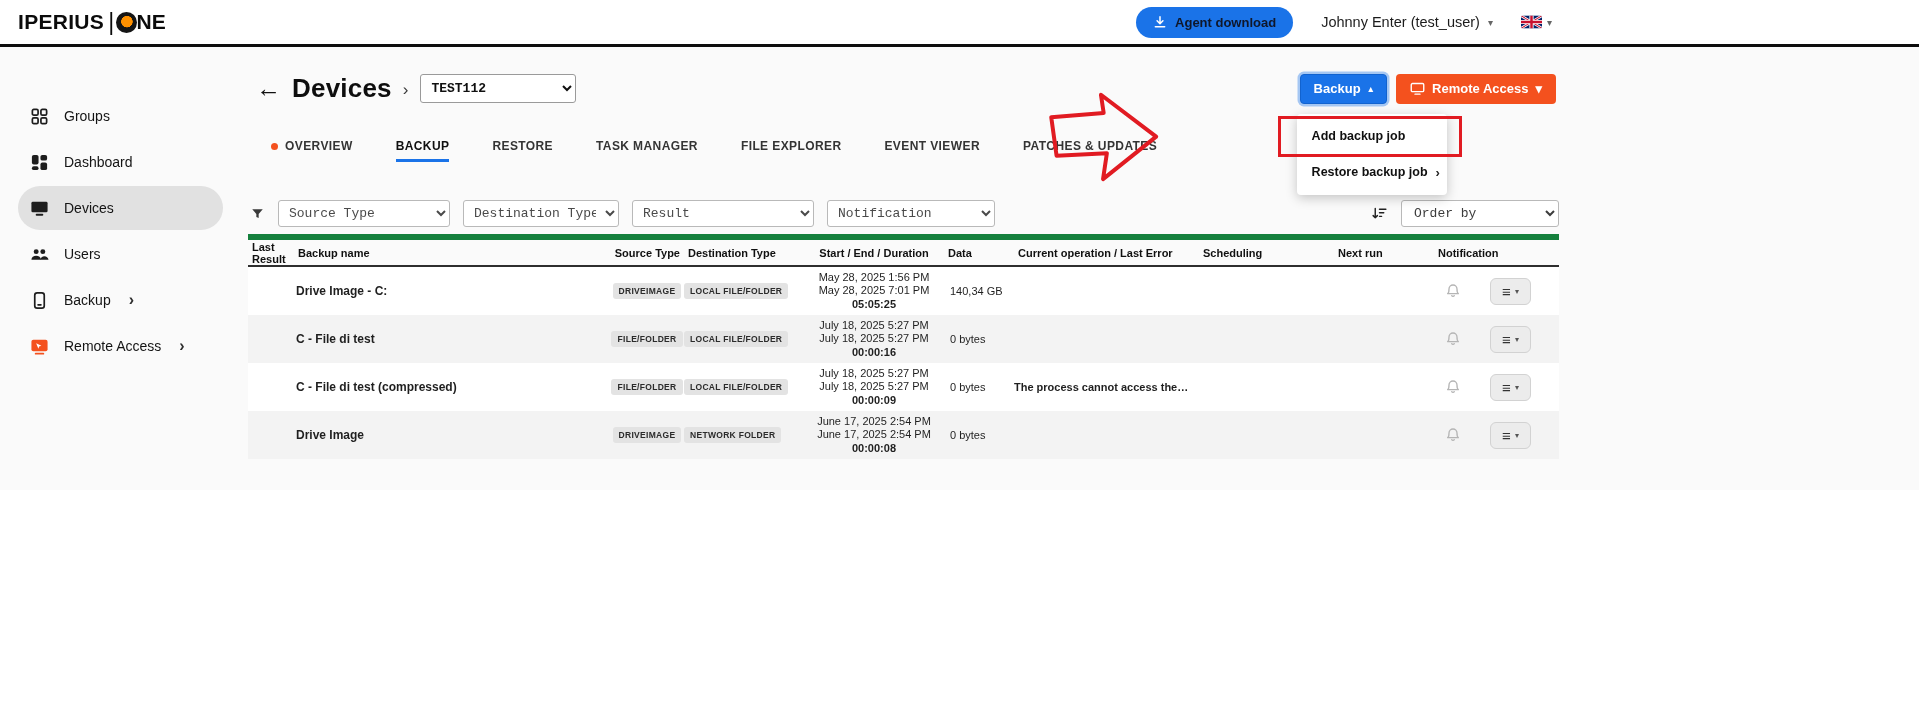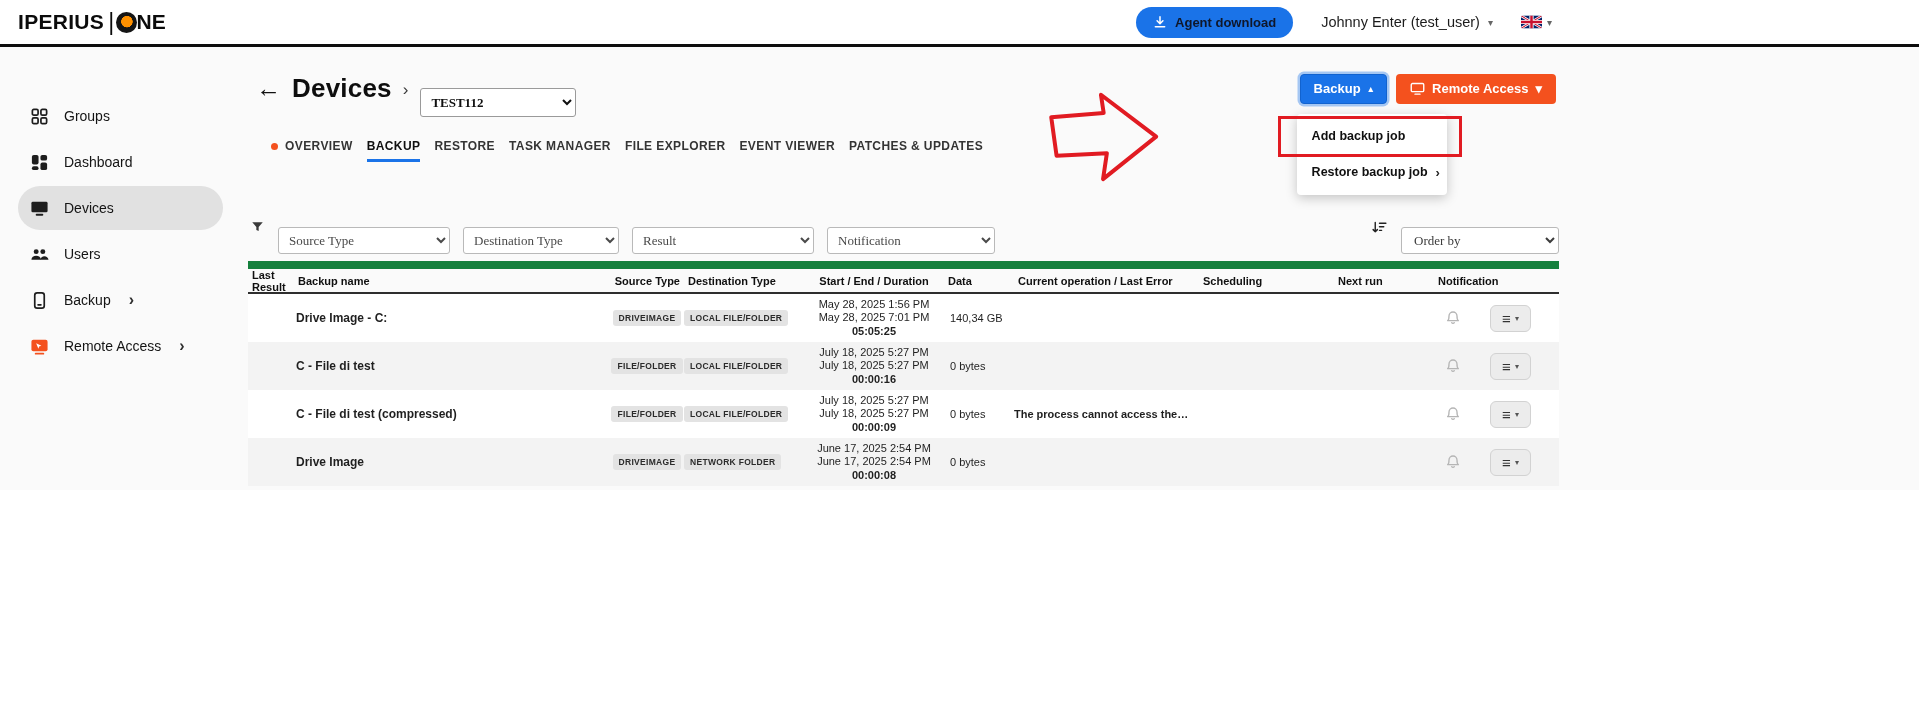--- a/index.html
+++ b/index.html
@@ -34,58 +34,58 @@
   .side-item.active { background:#e1e1e1; }
   .sicon { width:20px; height:20px; display:flex; align-items:center; justify-content:center; flex:0 0 20px; }
   .side-chev { margin-left:3px; font-size:16px; font-weight:700; color:#2e2e2e; line-height:1; }
 
   
   .page { position:relative; width:1311px; margin-left:3px; }
   .page-header { display:flex; align-items:center; margin:26px 0 0 8px; height:31px; }
   .back-arrow { font-size:25px; font-weight:700; color:#101010; margin-right:11px; line-height:1; cursor:pointer; background:none; border:none; padding:0; font-family:inherit; }
   .page-title { font-size:26px; font-weight:600; color:#0e0e0e; letter-spacing:.2px; }
   .crumb-sep { font-size:17px; color:#3a3a3a; margin:2px 12px 0 11px; }
-  select { font-family:Liberation Serif, serif;margin-top:27px; }
+  select { font-family:Liberation Mono, monospace; }
   .device-select { height:29px; width:156px; font-weight:700; font-size:13px; border:1px solid #9a9a9a; border-radius:3px; background:#fff; color:#101010; padding:0 6px; }
 
   .header-actions { margin-left:auto; display:flex; align-items:center; gap:9px; padding-right:3px; }
   .btn { height:30px; display:inline-flex; align-items:center; gap:7px; border-radius:4px; font-size:13px; font-weight:600;
     padding:0 13px; cursor:pointer; font-family:inherit; border:1px solid transparent; white-space:nowrap; }
   .btn-backup { background:#1a73e8; color:#fff; border:1px solid #1263cf; box-shadow:0 0 0 2.5px rgba(26,115,232,.38); }
   .btn-backup .bcaret { font-size:9px; margin-left:1px; }
   .btn-remote { background:#f4511e; color:#fff; }
   .btn-ocp { background:#fff; color:#222; border:1px solid #c2c2c2; font-weight:500; }
 
   .backup-wrap { position:relative; }
   .backup-menu { position:absolute; top:40px; left:-3px; width:150px; background:#fff; border-radius:4px;
     box-shadow:0 3px 12px rgba(0,0,0,.22); padding:4px 0; z-index:8; }
   .menu-item { padding:11px 15px; font-size:12.5px; font-weight:700; color:#101010; cursor:pointer; white-space:nowrap;
     display:flex; align-items:center; justify-content:space-between; }
   .mi-chev { font-size:13px; font-weight:700; color:#222; margin-left:8px; }
   .red-rect { position:absolute; left:-19px; top:-2px; width:184px; height:41px; border:3px solid #e11b22; pointer-events:none; z-index:9; }
   .anno-arrow { position:absolute; left:798px; top:40px; z-index:9; transform:rotate(4deg); pointer-events:none; }
 
   
-  .tabs { display:flex; align-items:flex-end; gap:14px; margin:35px 0 0 23px; }
+  .tabs { display:flex; align-items:flex-end; gap:43px; margin:35px 0 0 23px; }
   .tab { font-size:12px; font-weight:600; letter-spacing:.4px; color:#343434; padding-bottom:9px; cursor:pointer; display:flex; align-items:center; }
   .tab.active { color:#101010; border-bottom:3px solid #1a73e8; padding-bottom:6px; }
   .odot { width:7px; height:7px; border-radius:50%; background:#f4511e; display:inline-block; margin-right:7px; }
 
   
   .filterbar { display:flex; align-items:center; gap:13px; margin:38px 0 0 2px; }
   .funnel { display:flex; align-items:center; cursor:pointer; }
   .filter-select { height:27px; border:1px solid #b9b9b9; border-radius:3px; background:#fff; color:#4a4a4a; font-size:13px; padding:0 6px; }
   .w1{width:172px}.w2{width:156px}.w3{width:182px}.w4{width:168px}
   .order-area { margin-left:auto; display:flex; align-items:center; gap:13px; }
   .order-select { width:158px; height:27px; border:1px solid #b9b9b9; border-radius:3px; background:#fff; color:#3c3c3c; font-size:13px; padding:0 8px; }
 
   
   .table { margin-top:7px; }
   .grid { display:grid; grid-template-columns:46px 316px 74px 120px 140px 70px 185px 135px 100px 1fr; align-items:center; }
-  .thead { border-top:8px solid #15803d; border-bottom:2px solid #2e2e2e; height:33px; font-size:11px; font-weight:700; color:#101010; }
+  .thead { border-top:6px solid #15803d; border-bottom:2px solid #2e2e2e; height:33px; font-size:11px; font-weight:700; color:#101010; }
   .th { padding:0 4px; line-height:12px; }
   .th.right { text-align:right; }
   .th.center { text-align:center; }
   .trow { height:48px; font-size:11px; color:#1f1f1f; background:#fff; }
   .trow.alt { background:#f3f3f3; }
   .dot { width:11px; height:11px; border-radius:50%; margin:0 auto; }
   .cell-name { font-weight:700; font-size:12px; padding-left:2px; }
   .cell-src { text-align:center; }
   .badge { display:inline-block; background:#e3e3e3; border-radius:3px; padding:3px 6px; font-size:8.5px; font-weight:700; color:#2b2b2b; letter-spacing:.3px; white-space:nowrap; }
   .cell-dates { text-align:center; line-height:13.5px; }

